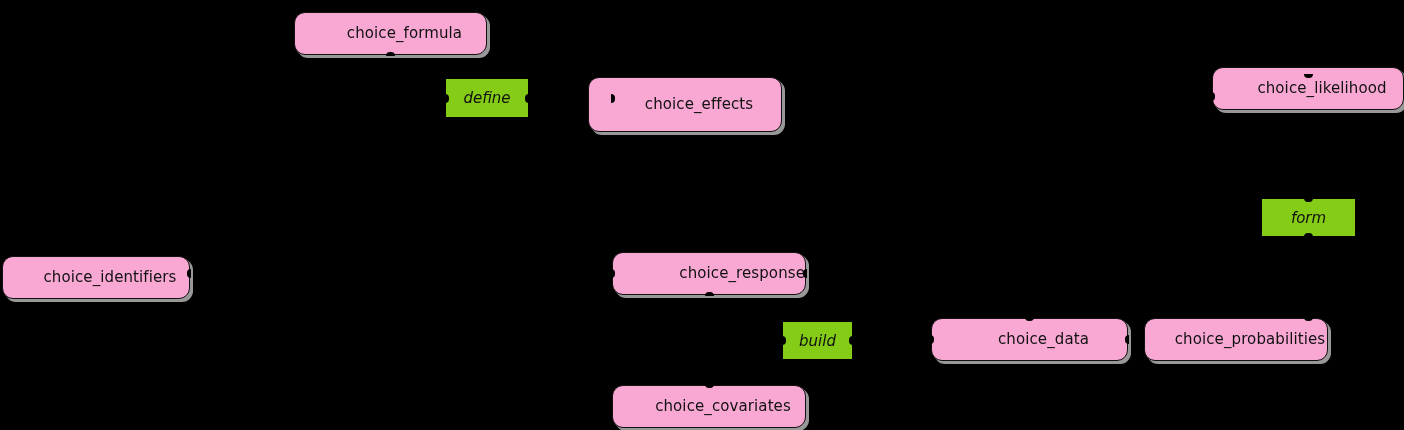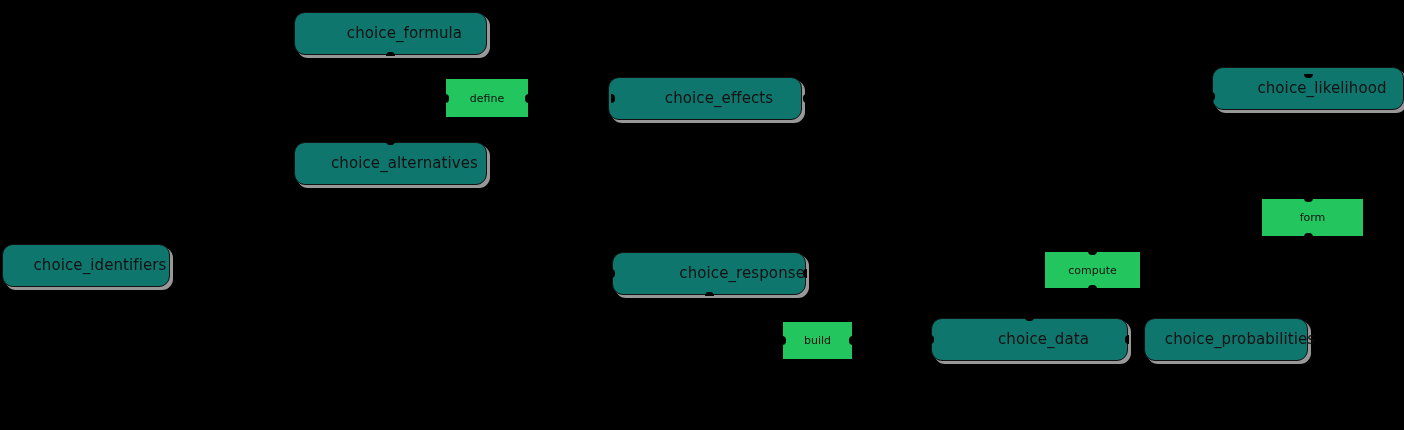--- a/index.html
+++ b/index.html
@@ -15,21 +15,21 @@
     width: 1404px;
     height: 430px;
     background: #000000;
     overflow: hidden;
   }
 
   
   .node {
     position: absolute;
     box-sizing: border-box;
-    background: #0f766e;
+    background: #f9a8d4;
     border: 1.6px solid #111111;
     border-radius: 11px;
     display: flex;
     align-items: center;
     justify-content: center;
     color: #111111;
     font-size: 15px;
     letter-spacing: 0.1px;
     white-space: nowrap;
     box-shadow: 3px 3px 0 0 rgba(160,160,160,0.95);
@@ -38,28 +38,29 @@
   }
   .node .node-label {
     display: block;
     line-height: 1;
   }
 
   
   .edge-label {
     position: absolute;
     box-sizing: border-box;
-    background: #22c55e;
+    background: #84cc16;
     display: flex;
     align-items: center;
     justify-content: center;
     color: #111111;
-    font-size: 11px;
+    font-size: 15px;
     white-space: nowrap;
     z-index: 4;
+    font-style: italic;
   }
 
   
   .notch {
     position: absolute;
     background: #000000;
     z-index: 6;
   }
   .notch.top {
     width: 9px;
@@ -115,50 +116,47 @@
     <path d="M852,340 L931,340"></path>
     <path d="M1092,318 L1092,288"></path>
     <path d="M1092,252 C1092,200 1023,160 1023,119"></path>
     <path d="M1308,318 L1308,236"></path>
     <path d="M1308,199 L1308,118"></path>
   </svg>
 
   <div class="node" style="left: 294px; top: 12px; width: 193px; height: 43px;">
     <span class="node-label">choice_formula</span>
   </div>
-  <div class="node" style="left: 608px; top: 77px; width: 194px; height: 43px;">
+  <div class="node" style="left: 588px; top: 77px; width: 194px; height: 55px;">
     <span class="node-label">choice_effects</span>
   </div>
   <div class="node" style="left: 1212px; top: 67px; width: 192px; height: 43px;">
     <span class="node-label">choice_likelihood</span>
   </div>
-  <div class="node" style="left: 294px; top: 142px; width: 193px; height: 43px;">
-    <span class="node-label">choice_alternatives</span>
-  </div>
-  <div class="node" style="left: 2px; top: 244px; width: 168px; height: 43px;">
+  <div class="node" style="left: 2px; top: 256px; width: 188px; height: 43px;">
     <span class="node-label">choice_identifiers</span>
   </div>
   <div class="node" style="left: 612px; top: 252px; width: 194px; height: 43px; justify-content: flex-end;">
     <span class="node-label">choice_response</span>
   </div>
   <div class="node" style="left: 931px; top: 318px; width: 197px; height: 43px;">
     <span class="node-label">choice_data</span>
   </div>
-  <div class="node" style="left: 1144px; top: 318px; width: 164px; height: 43px;">
+  <div class="node" style="left: 1144px; top: 318px; width: 184px; height: 43px;">
     <span class="node-label">choice_probabilities</span>
+  </div>
+  <div class="node" style="left: 612px; top: 385px; width: 194px; height: 43px;">
+    <span class="node-label">choice_covariates</span>
   </div>
 
   <div class="edge-label" style="left: 446px; top: 79px; width: 82px; height: 38px;">
     <span>define</span>
   </div>
-  <div class="edge-label" style="left: 1262px; top: 199px; width: 101px; height: 37px;">
+  <div class="edge-label" style="left: 1262px; top: 199px; width: 93px; height: 37px;">
     <span>form</span>
-  </div>
-  <div class="edge-label" style="left: 1045px; top: 252px; width: 95px; height: 36px;">
-    <span>compute</span>
   </div>
   <div class="edge-label" style="left: 783px; top: 322px; width: 69px; height: 37px; align-items: center;">
     <span>build</span>
   </div>
 
 <div class="notch bottom" style="left: 386px; top: 52px;"></div>
     <div class="notch left" style="left: 611px; top: 94px;"></div>
     <div class="notch right" style="left: 803px; top: 94px;"></div>
     <div class="notch top" style="left: 1019px; top: 75px;"></div>
     <div class="notch bottom" style="left: 1019px; top: 116px;"></div>

